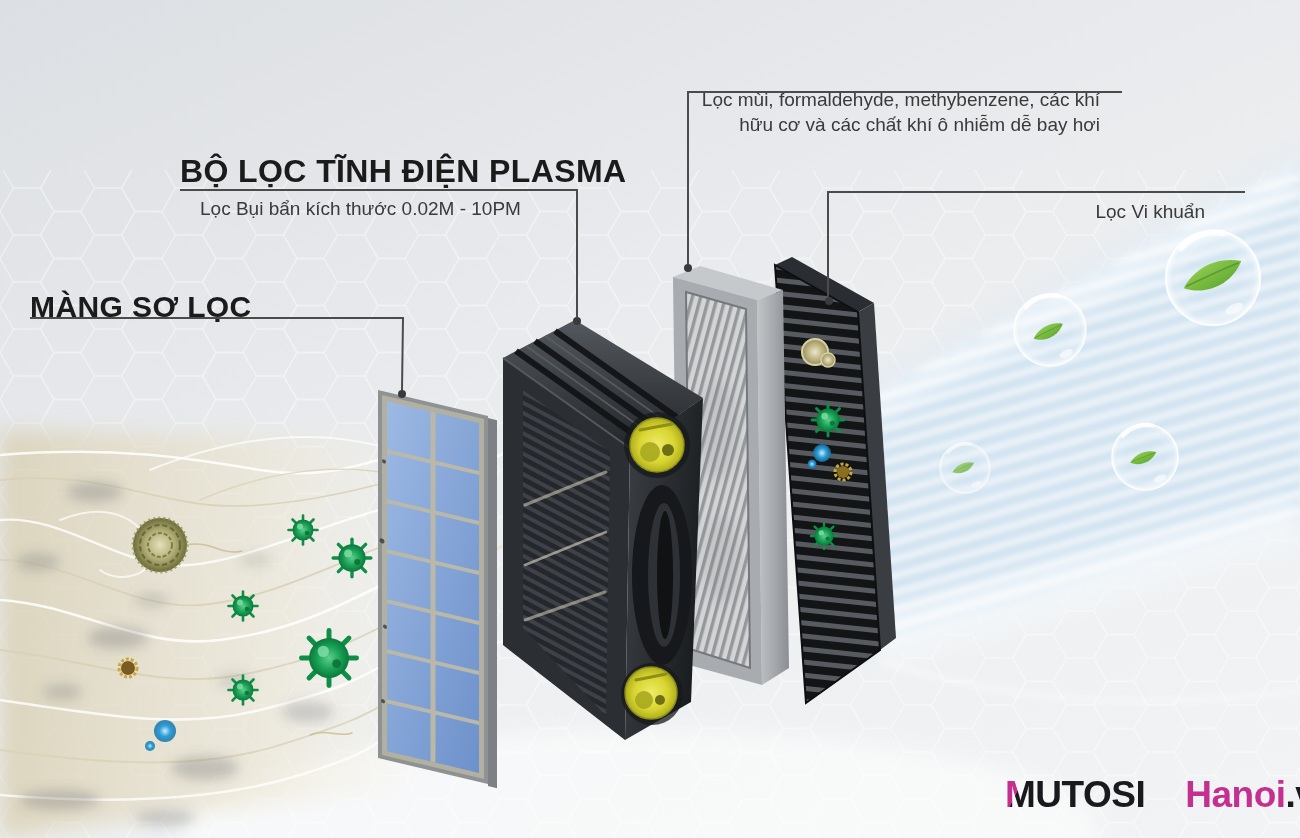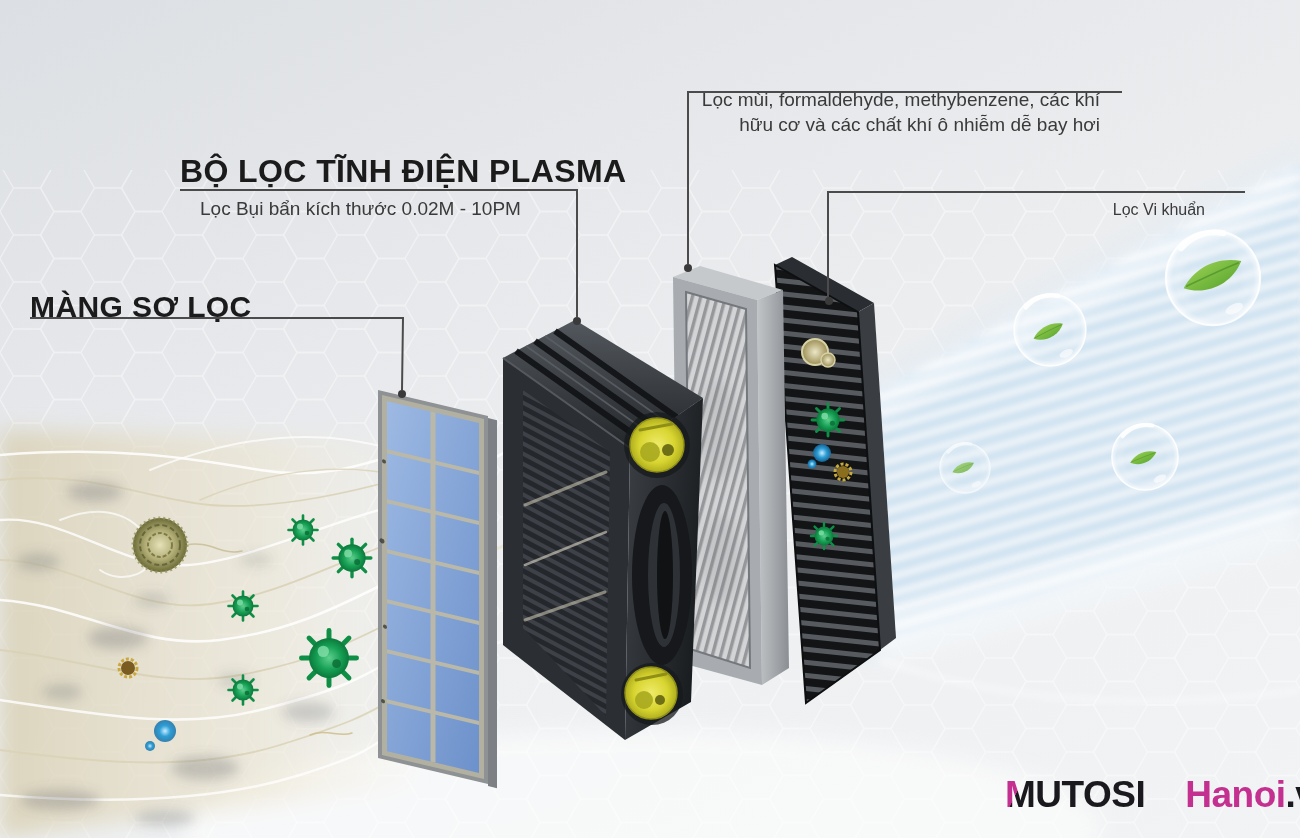--- a/index.html
+++ b/index.html
@@ -11,21 +11,21 @@
   .scene{position:absolute;left:0;top:0;width:1300px;height:838px;z-index:1;}
   .label-title{position:absolute;z-index:3;font-weight:800;color:#1b1b1b;letter-spacing:.4px;white-space:nowrap;}
   .label-desc{position:absolute;z-index:3;color:#3a3a3a;font-weight:400;white-space:nowrap;}
   .t-pre{left:30px;top:290px;font-size:30px;}
   .d-pre{left:30px;top:326px;font-size:19px;}
   .t-plasma{left:180px;top:153px;font-size:32px;}
   .d-plasma{left:180px;top:198px;font-size:19px;margin-left:20px;}
   .t-multi{left:688px;top:57px;width:432px;text-align:right;font-size:27px;}
   .d-multi{left:688px;top:87px;width:412px;text-align:right;font-size:19px;line-height:25px;}
   .t-cold{left:828px;top:156px;width:409px;text-align:right;font-size:27px;}
-  .d-cold{left:828px;top:201px;width:377px;text-align:right;font-size:16px;}
+  .d-cold{left:828px;top:201px;width:377px;text-align:right;font-size:19px;}
   .logo{position:absolute;z-index:3;left:1005px;top:774px;width:285px;text-align:right;
         font-size:37px;font-weight:700;letter-spacing:-0.5px;color:#1a1a1e;white-space:nowrap;}
   .logo .m{background:linear-gradient(116deg,#c4308f 41%,#1a1a1e 42%);
            -webkit-background-clip:text;background-clip:text;color:transparent;}
   .logo .hanoi{color:#c4308f;padding-left:40px;}
   .logo .tld{color:#1a1a1e;}
 </style>
 </head>
 <body>
 

